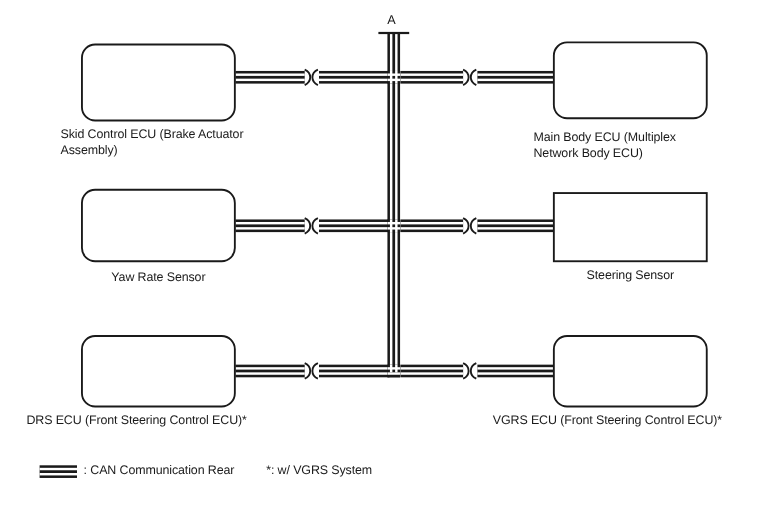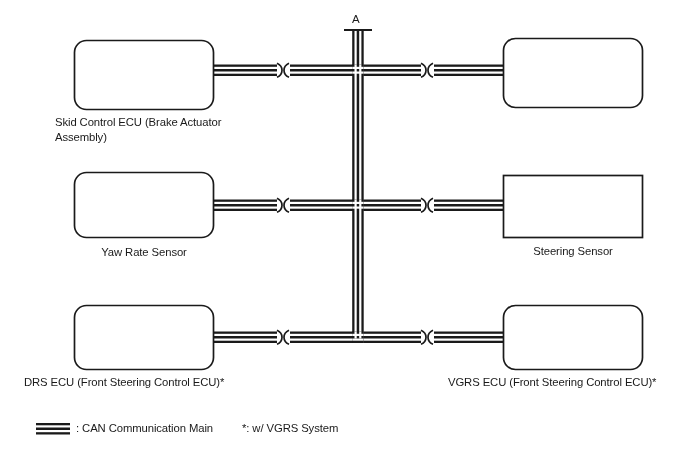--- a/index.html
+++ b/index.html
@@ -189,22 +189,24 @@
 
   <div class="bus-endpoint-label" style="left:352px; top:13px;">A</div>
 
   <div class="node-label" style="left:74px; top:245px; width:140px; text-align:center;">Yaw Rate Sensor</div>
 
   <div class="node-label" style="left:55px; top:115px; width:215px; text-align:left;">Skid Control ECU (Brake Actuator
 Assembly)</div>
 
   <div class="node-label" style="left:24px; top:375px; width:250px; text-align:left;">DRS ECU (Front Steering Control ECU)*</div>
 
+  <div class="node-label" style="left:485px; top:118px; width:200px; text-align:left;">Main Body ECU (Multiplex
+Network Body ECU)</div>
 
   <div class="node-label" style="left:448px; top:375px; width:240px; text-align:left;">VGRS ECU (Front Steering Control ECU)*</div>
 
   <div class="node-label" style="left:503px; top:244px; width:140px; text-align:center;">Steering Sensor</div>
 
-  <div class="legend-text" style="left:76px; top:421px;">: CAN Communication Main</div>
+  <div class="legend-text" style="left:76px; top:421px;">: CAN Communication Rear</div>
 
   <div class="legend-text" style="left:242px; top:421px;">*: w/ VGRS System</div>
 
 </div>
 
 </body></html>

